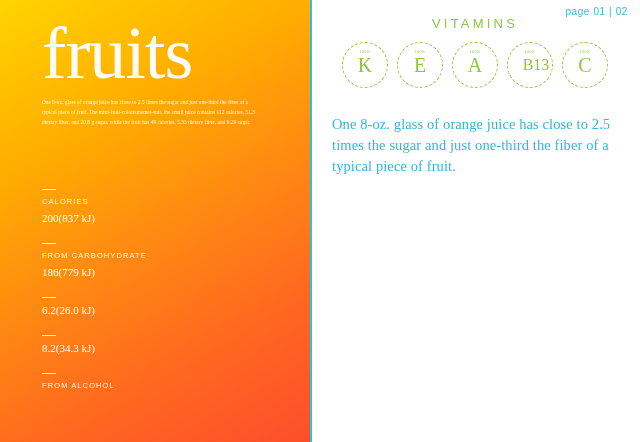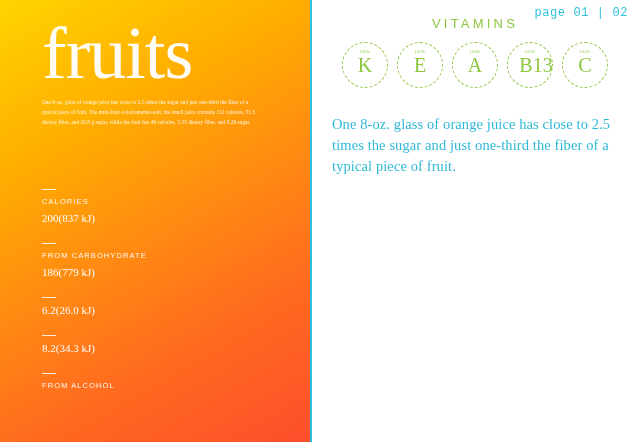--- a/index.html
+++ b/index.html
@@ -96,22 +96,22 @@
     left: 0;
     top: 0;
     width: 2px;
     height: 442px;
     background: #2fc0dd;
   }
   #page-number {
     position: absolute;
     right: 12px;
     top: 6px;
-    font-family: Liberation Mono, monospace;
-    font-size: 12px;
+    font-family: Liberation Sans, sans-serif;
+    font-size: 10px;
     color: #2fc0dd;
     letter-spacing: 0.6px;
   }
   #vitamins-title {
     text-align: center;
     padding-top: 16px;
     font-size: 13px;
     letter-spacing: 3.2px;
     color: #8dc63f;
     text-transform: uppercase;
@@ -133,21 +133,21 @@
     justify-content: center;
     box-sizing: border-box;
   }
   .vitamin-letter {
     font-family: "Liberation Serif", serif;
     font-size: 20px;
     color: #8dc63f;
     line-height: 1;
   }
   .vitamin-letter.small {
-    font-size: 20px;
+    font-size: 16px;
     margin-left: 12px;
   }
   .vitamin-amount {
     position: absolute;
     top: 7px;
     left: 0;
     right: 0;
     text-align: center;
     font-size: 3.6px;
     letter-spacing: 0.4px;

